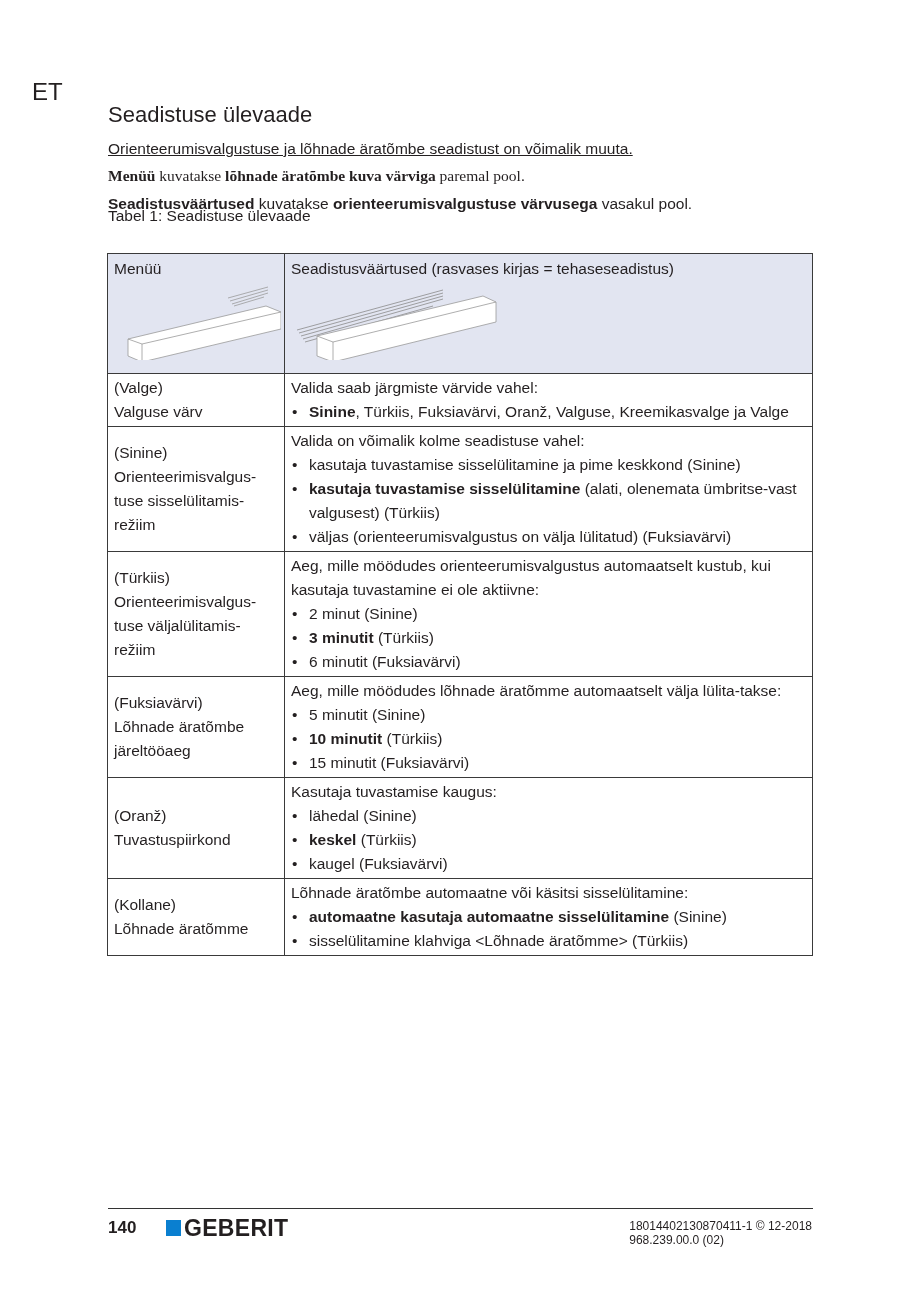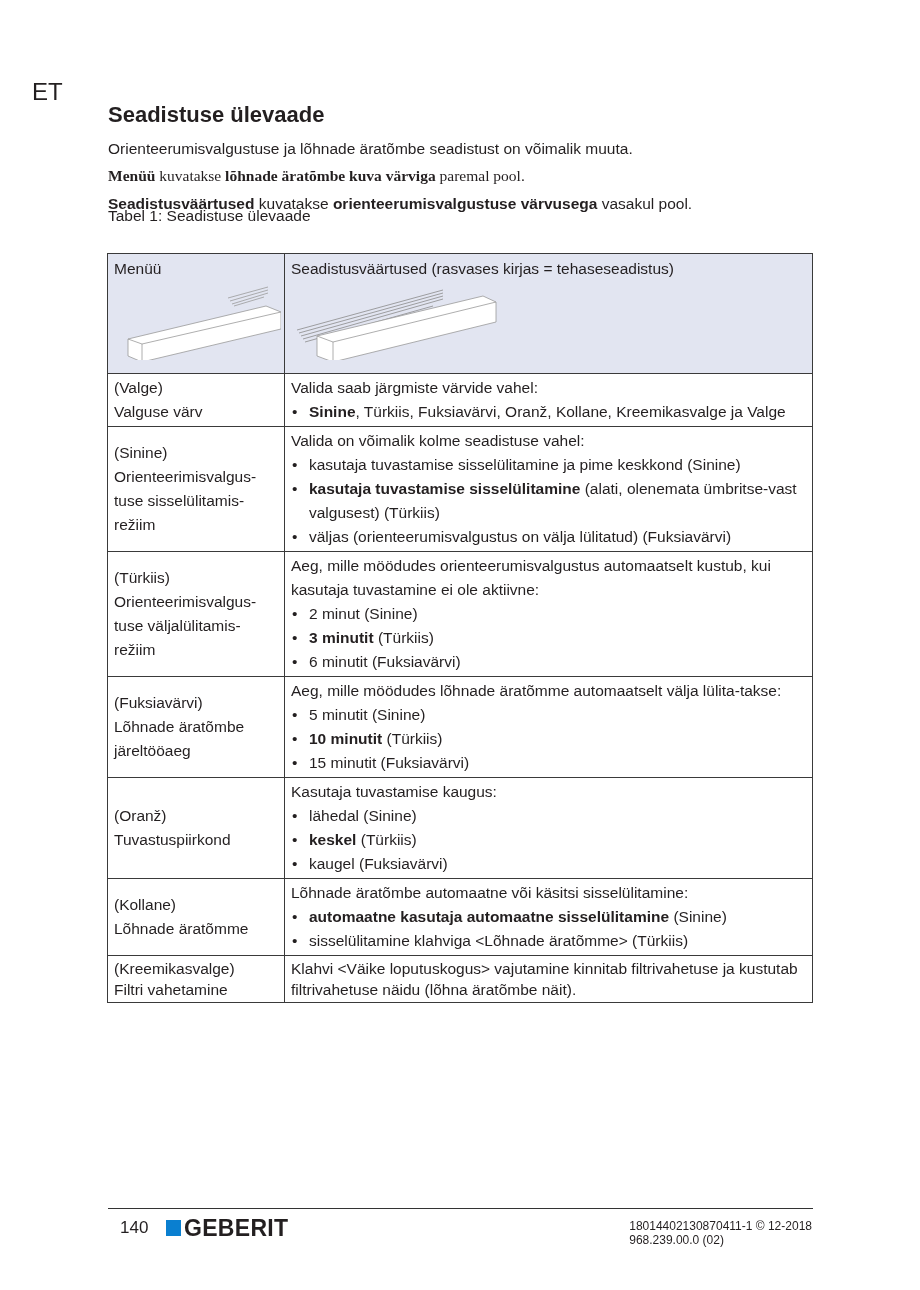--- a/index.html
+++ b/index.html
@@ -1,41 +1,41 @@
 <!DOCTYPE html>
 <html><head>
 <meta charset="utf-8">
 <style>
   html, body { margin: 0; padding: 0; background: #ffffff; }
   body {
     width: 920px; height: 1290px; position: relative; overflow: hidden;
     font-family: "Liberation Sans", "DejaVu Sans", sans-serif; color: #231f20;
   }
   .lang { position: absolute; left: 32px; top: 72px; font-size: 24px; line-height: 40px; font-weight: normal; }
-  .title { position: absolute; left: 108px; top: 101px; font-size: 22px; font-weight: bold; margin: 0; line-height: 28px; }
+  .title { position: absolute; left: 108px; top: 101px; font-size: 22px; font-weight: normal; margin: 0; line-height: 28px; }
   .para { position: absolute; left: 108px; font-size: 15.5px; line-height: 20px; margin: 0; white-space: nowrap; }
-  .p1 { top: 139px; } .p2 { top: 166px; font-family: Liberation Serif, serif; } .p3 { top: 194px; } .caption { top: 206px; }
+  .p1 { top: 139px; text-decoration: underline; } .p2 { top: 166px; font-family: Liberation Serif, serif; } .p3 { top: 194px; } .caption { top: 206px; }
   b { font-weight: bold; }
 
   table.overview {
     position: absolute; left: 107px; top: 253px; width: 706px;
     border-collapse: collapse; font-size: 15.5px; line-height: 24px;
   }
   table.overview td, table.overview th {
     border: 1px solid #3a3a3a; vertical-align: top; text-align: left; font-weight: normal; padding: 2px 6px;
   }
   table.overview tr.head th { background: #e2e5f1; height: 114px; padding-top: 3px; position: relative; }
   table.overview td.menu { width: 164px; vertical-align: middle; }
   table.overview td.vals { }
   ul.opts { margin: 0; padding: 0; list-style: none; }
   ul.opts li { position: relative; padding-left: 18px; }
   ul.opts li::before { content: "•"; position: absolute; left: 1px; top: 0; }
   .illus { position: absolute; }
   .footer-rule { position: absolute; left: 108px; top: 1208px; width: 705px; height: 1px; background: #333; }
-  .pageno { position: absolute; left: 108px; top: 1218px; font-size: 17px; font-weight: normal; margin-left: 12px; }
+  .pageno { position: absolute; left: 108px; top: 1218px; font-size: 17px; font-weight: bold; }
   .logo { position: absolute; left: 166px; top: 1218px; display: flex; align-items: center; }
   .logo-square { width: 15px; height: 16px; background: #0a7fd0; margin-right: 3px; }
   .logo-text { font-size: 23px; font-weight: bold; letter-spacing: 0.3px; line-height: 20px; }
   .docinfo { position: absolute; right: 108px; top: 1219px; font-size: 12px; line-height: 14px; }
 </style>
 </head>
 <body>
 
 <div class="lang">ET</div>
 <h1 class="title">Seadistuse ülevaade</h1>
@@ -79,21 +79,21 @@
   </tr>
 
   <tr>
     <td class="menu">
           <div>(Valge)</div>
           <div>Valguse värv</div>
         </td>
     <td class="vals">
       <div>Valida saab järgmiste värvide vahel:</div>
       <ul class="opts">
-        <li><b>Sinine</b><span>, Türkiis, Fuksiavärvi, Oranž, Kollane, Kreemikasvalge ja Valge</span></li>
+        <li><b>Sinine</b><span>, Türkiis, Fuksiavärvi, Oranž, Valguse, Kreemikasvalge ja Valge</span></li>
       </ul>
     </td>
   </tr>
 
   <tr>
     <td class="menu">
           <div>(Sinine)</div>
           <div style="width:150px">Orienteerimisvalgus-tuse sisselülitamis-režiim</div>
         </td>
     <td class="vals">
@@ -158,29 +158,20 @@
         </td>
     <td class="vals">
       <div>Lõhnade äratõmbe automaatne või käsitsi sisselülitamine:</div>
       <ul class="opts">
         <li><b>automaatne kasutaja automaatne sisselülitamine</b><span> (Sinine)</span></li>
         <li><b></b><span>sisselülitamine klahviga &lt;Lõhnade äratõmme&gt; (Türkiis)</span></li>
       </ul>
     </td>
   </tr>
 
-  <tr>
-    <td class="menu" style="line-height:21px">
-          <div>(Kreemikasvalge)</div>
-          <div>Filtri vahetamine</div>
-        </td>
-    <td class="vals" style="line-height:21px">
-      <div>Klahvi &lt;Väike loputuskogus&gt; vajutamine kinnitab filtrivahetuse ja kustutab filtrivahetuse näidu (lõhna äratõmbe näit).</div>
-    </td>
-  </tr>
 </tbody>
   </table>
 
 <div class="footer-rule"></div>
 <div class="pageno">140</div>
 <div class="logo">
   <div class="logo-square"></div>
   <div class="logo-text">GEBERIT</div>
 </div>
 <div class="docinfo">

